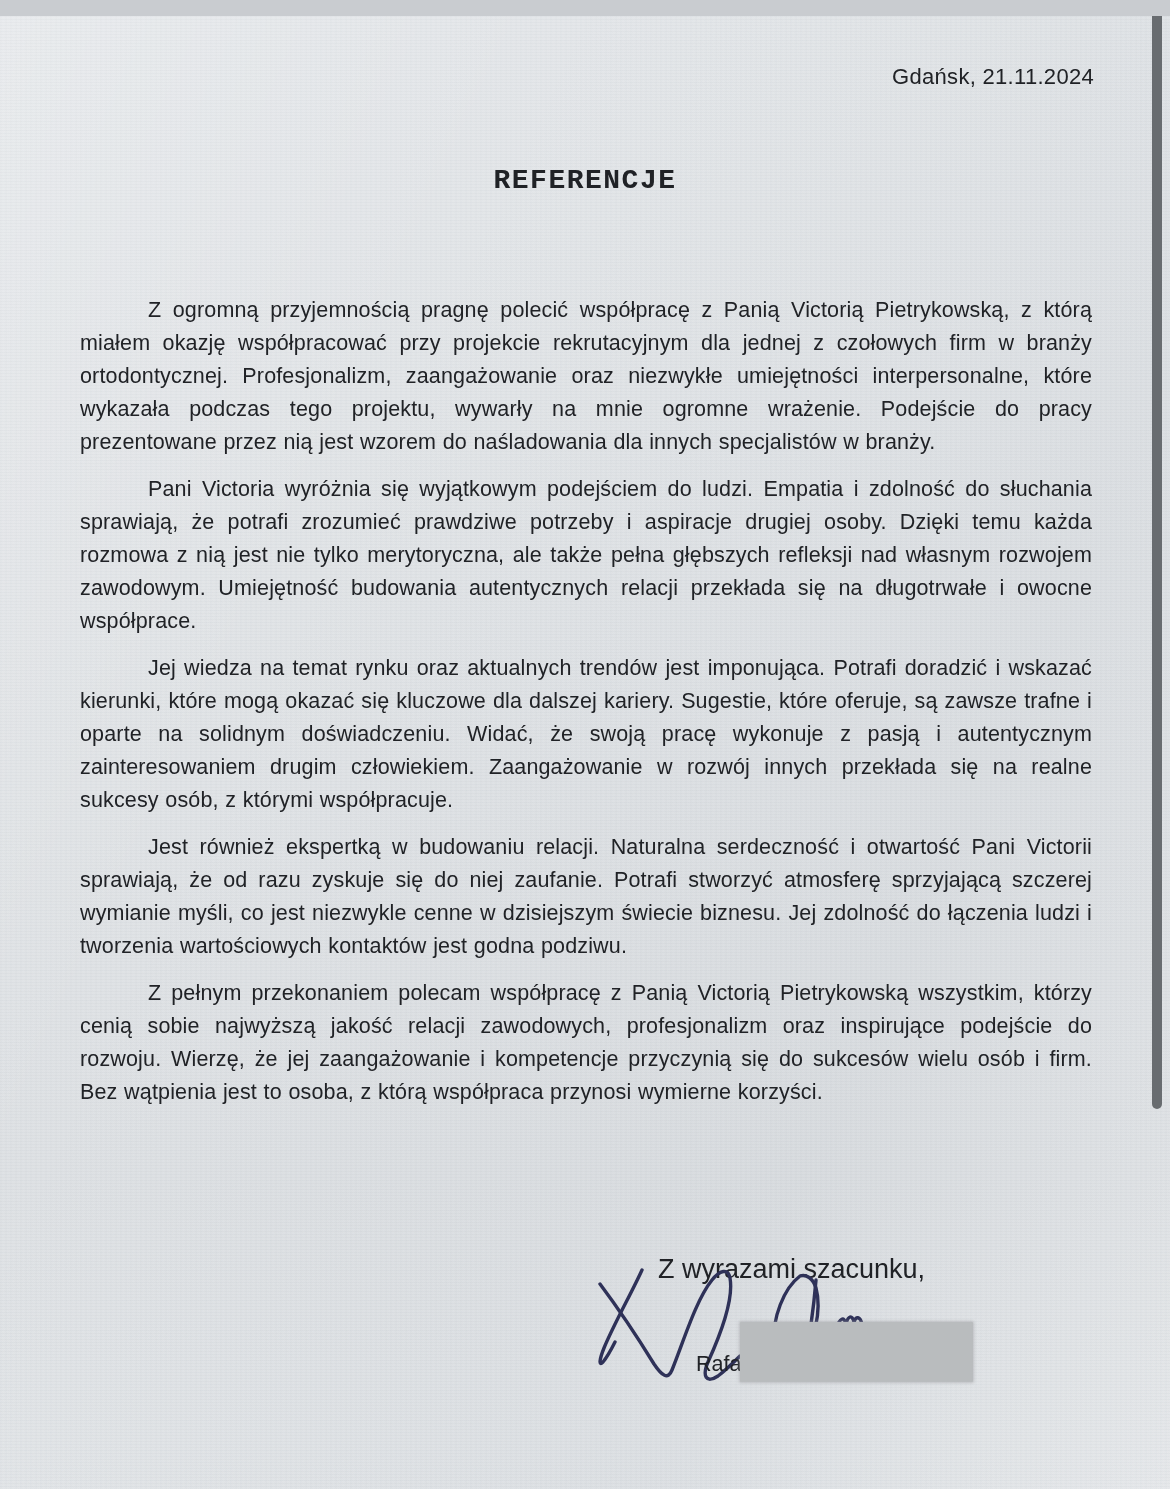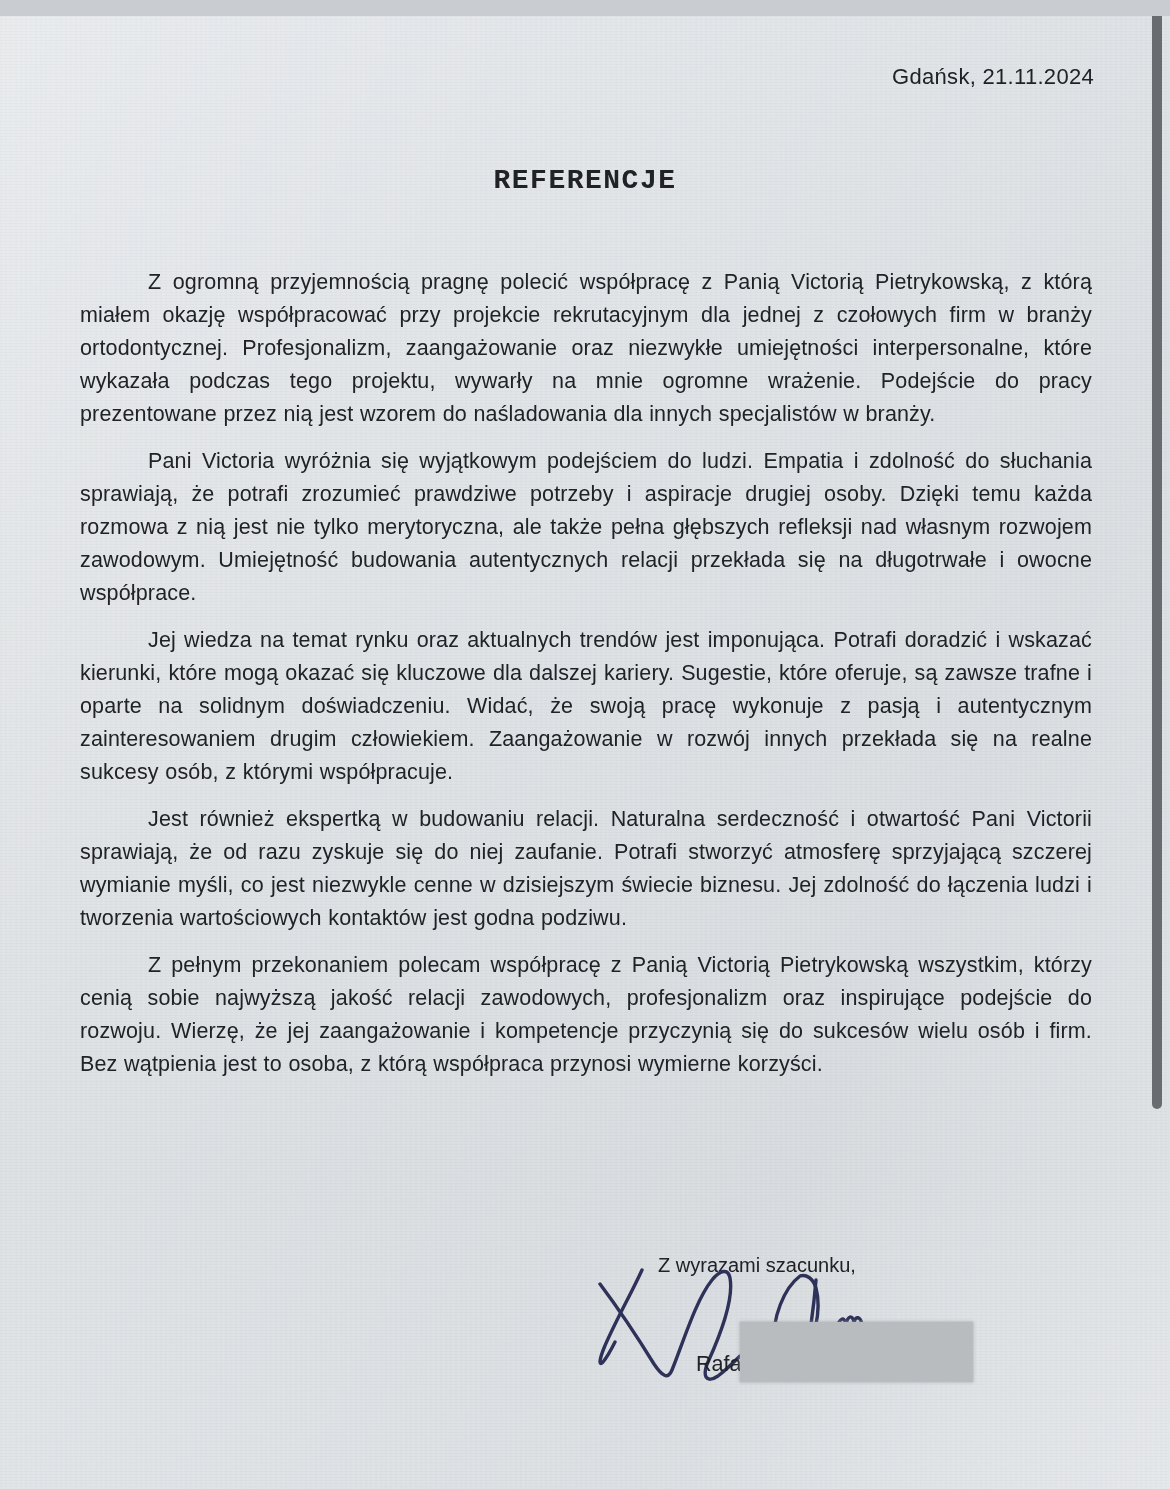--- a/index.html
+++ b/index.html
@@ -30,32 +30,32 @@
   }
   .date{
     position:absolute;top:48px;right:76px;
     font-size:22px;letter-spacing:.3px;
   }
   .title{
     position:absolute;top:149px;left:0;width:100%;
     text-align:center;font-weight:bold;font-size:28px;letter-spacing:1.5px;font-family:Liberation Mono, monospace;
   }
   .body{
-    position:absolute;top:250px;left:80px;width:1012px;
+    position:absolute;top:278px;left:80px;width:1012px;
   }
   .body p{
     margin:0 0 14px 0;
     font-size:21.5px;line-height:33px;
     text-align:justify;text-indent:68px;
     letter-spacing:.15px;
     word-spacing:.5px;
   }
   .closing{
     position:absolute;top:1238px;left:658px;
-    font-size:20px;
+    font-size:27px;
   }
   .sig-wrap{
     position:absolute;top:1250px;left:588px;width:300px;height:140px;
   }
   .sig-wrap svg{position:absolute;inset:0;overflow:visible;}
   .signer{
     position:absolute;top:1336px;left:696px;
     font-size:21.5px;
   }
   .redaction{

